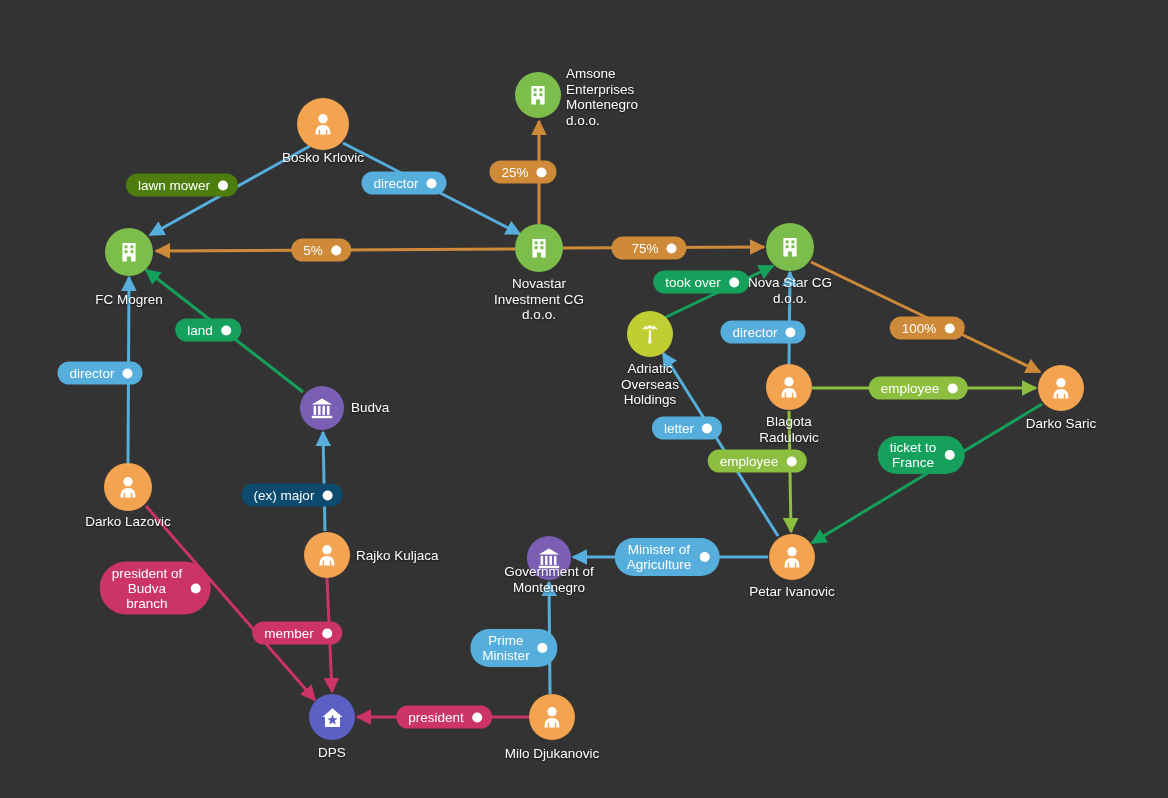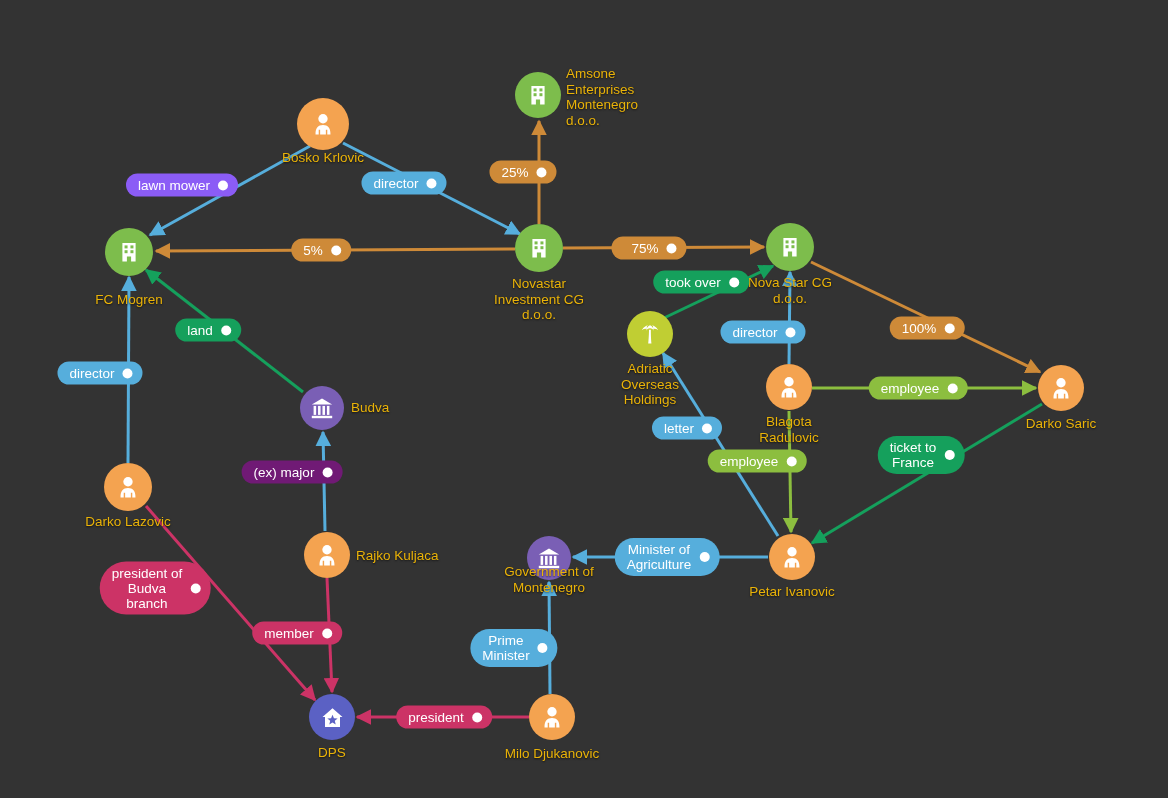--- a/index.html
+++ b/index.html
@@ -25,21 +25,21 @@
     transform: translate(-50%, -50%);
     display: flex;
     align-items: center;
     justify-content: center;
     border-radius: 50%;
     box-sizing: border-box;
   }
   .node svg { display: block; }
   .node-label {
     position: absolute;
-    color: #eab308;
+    color: #ffffff;
     font-size: 13.5px;
     line-height: 15.5px;
     white-space: pre;
     text-shadow: 0 1px 2px rgba(0,0,0,0.65);
   }
   .node-label.center { transform: translateX(-50%); text-align: center; }
   .node-label.left   { text-align: left; }
   .edge-label {
     position: absolute;
     transform: translate(-50%, -50%);
@@ -270,37 +270,37 @@
       <span>
         <svg viewBox="0 0 40 40" width="26" height="26">
           <circle cx="20" cy="12" r="7.2" fill="#fff"></circle>
           <path d="M8.5 36 C8.5 25.5 12.5 21.5 20 21.5 C27.5 21.5 31.5 25.5 31.5 36 L26.6 36 L26.6 29 L24.4 29 L24.4 36 L15.6 36 L15.6 29 L13.4 29 L13.4 36 Z" fill="#fff"></path>
         </svg>
       </span>
     </div>
     <div class="node-label center" style="left: 552px; top: 746px;">Milo Djukanovic</div>
   </div>
 <div id="labels-layer">
-    <div class="edge-label" style="left: 182px; top: 185px; background: #8b5cf6;"><span class="lbl-text">lawn mower</span><span class="handle"></span></div>
+    <div class="edge-label" style="left: 182px; top: 185px; background: #4d7c0f;"><span class="lbl-text">lawn mower</span><span class="handle"></span></div>
     <div class="edge-label" style="left: 404px; top: 183px; background: rgb(86, 174, 220);"><span class="lbl-text">director</span><span class="handle"></span></div>
     <div class="edge-label" style="left: 523px; top: 172px; background: rgb(206, 138, 56);"><span class="lbl-text">25%</span><span class="handle"></span></div>
     <div class="edge-label" style="left: 321px; top: 250px; background: rgb(206, 138, 56);"><span class="lbl-text">5%</span><span class="handle"></span></div>
     <div class="edge-label" style="left: 649px; top: 248px; background: rgb(206, 138, 56); padding-left: 20px;"><span class="lbl-text">75%</span><span class="handle"></span></div>
     <div class="edge-label" style="left: 701px; top: 282px; background: rgb(21, 160, 92);"><span class="lbl-text">took over</span><span class="handle"></span></div>
     <div class="edge-label" style="left: 208px; top: 330px; background: rgb(21, 160, 92);"><span class="lbl-text">land</span><span class="handle"></span></div>
     <div class="edge-label" style="left: 927px; top: 328px; background: rgb(206, 138, 56);"><span class="lbl-text">100%</span><span class="handle"></span></div>
     <div class="edge-label" style="left: 763px; top: 332px; background: rgb(86, 174, 220);"><span class="lbl-text">director</span><span class="handle"></span></div>
     <div class="edge-label" style="left: 918px; top: 388px; background: rgb(140, 190, 63);"><span class="lbl-text">employee</span><span class="handle"></span></div>
     <div class="edge-label" style="left: 687px; top: 428px; background: rgb(86, 174, 220);"><span class="lbl-text">letter</span><span class="handle"></span></div>
     <div class="edge-label" style="left: 757px; top: 461px; background: rgb(140, 190, 63);"><span class="lbl-text">employee</span><span class="handle"></span></div>
     <div class="edge-label" style="left: 921px; top: 455px; background: rgb(21, 160, 92);"><span class="lbl-text">ticket to
 France</span><span class="handle"></span></div>
     <div class="edge-label" style="left: 667px; top: 557px; background: rgb(86, 174, 220);"><span class="lbl-text">Minister of
 Agriculture</span><span class="handle"></span></div>
-    <div class="edge-label" style="left: 292px; top: 472px; background: #701a75;"><span class="lbl-text">(ex) major</span><span class="handle"></span></div>
+    <div class="edge-label" style="left: 292px; top: 495px; background: #0c4a6e;"><span class="lbl-text">(ex) major</span><span class="handle"></span></div>
     <div class="edge-label" style="left: 155px; top: 588px; background: rgb(204, 51, 102);"><span class="lbl-text">president of
 Budva
 branch</span><span class="handle"></span></div>
     <div class="edge-label" style="left: 297px; top: 633px; background: rgb(204, 51, 102);"><span class="lbl-text">member</span><span class="handle"></span></div>
     <div class="edge-label" style="left: 444px; top: 717px; background: rgb(204, 51, 102);"><span class="lbl-text">president</span><span class="handle"></span></div>
     <div class="edge-label" style="left: 514px; top: 648px; background: rgb(86, 174, 220);"><span class="lbl-text">Prime
 Minister</span><span class="handle"></span></div>
     <div class="edge-label" style="left: 100px; top: 373px; background: rgb(86, 174, 220);"><span class="lbl-text">director</span><span class="handle"></span></div>
   </div>
 

